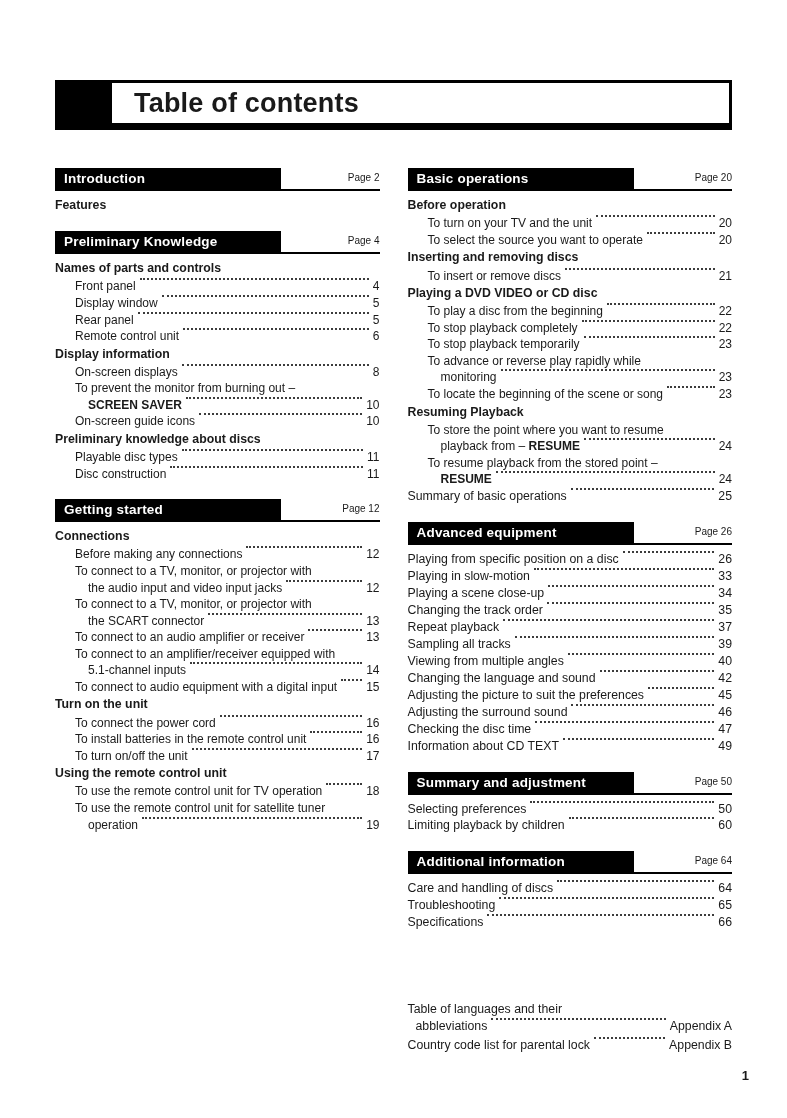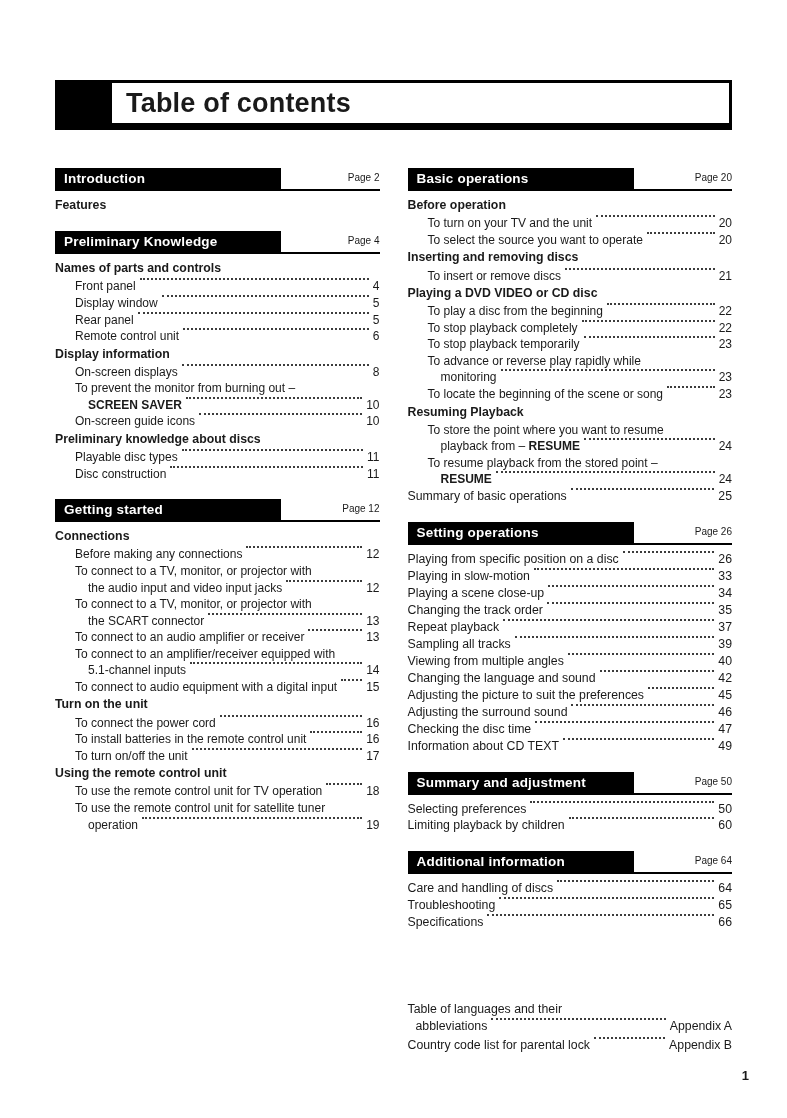--- a/index.html
+++ b/index.html
@@ -21,23 +21,23 @@
     width: 677px; height: 50px;
     box-sizing: border-box;
     border: 3px solid #000;
     border-bottom-width: 7px;
     display: flex;
     align-items: stretch;
     background: #fff;
   }
   .header-block { width: 54px; background: #000; flex: 0 0 54px; }
   .header-title {
-    margin: 0;
+    margin: 16px;
     align-self: center;
-    padding-left: 14px;
+    padding-left: 6px;
     font-size: 27px;
     font-weight: bold;
     letter-spacing: 0.2px;
   }
 
   
   .columns {
     position: absolute;
     left: 55px; top: 168px;
     width: 677px;
@@ -380,21 +380,21 @@
             <div class="toc-entry bold">
               <div class="row">
                 <span class="label"><span>Summary of basic operations</span></span>
                 <span class="dots"></span>
                 <span class="pg">25</span>
               </div>
             </div>
           </div>
           <div class="toc-section">
             <div class="section-header">
-              <div class="section-bar">Setting operations</div>
+              <div class="section-bar">Advanced equipment</div>
               <div class="section-page">Page 26</div>
             </div>
             <div class="toc-entry bold">
               <div class="row">
                 <span class="label"><span>Playing from specific position on a disc</span></span>
                 <span class="dots"></span>
                 <span class="pg">26</span>
               </div>
             </div>
             <div class="toc-entry bold">

